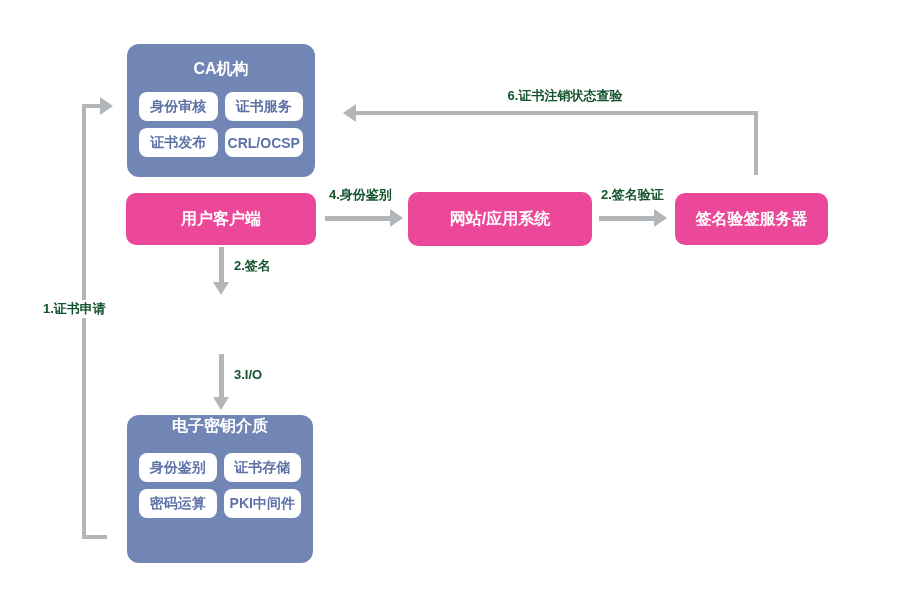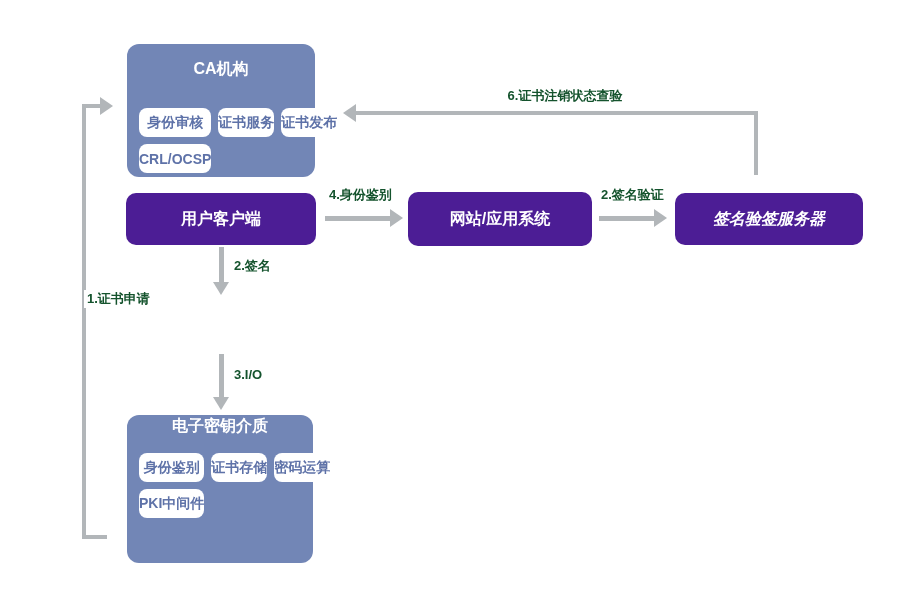--- a/index.html
+++ b/index.html
@@ -25,40 +25,40 @@
   }
   .bigbox-title {
     color: #ffffff;
     font-size: 16px;
     font-weight: bold;
     line-height: 22px;
     text-align: center;
   }
   .chip-grid {
     display: grid;
-    grid-template-columns: 1fr 1fr 1fr;
+    grid-template-columns: 1fr 1fr;
     gap: 7px;
     width: 100%;
     padding: 0 12px;
   }
   .chip {
     background: #ffffff;
     border-radius: 8px;
     height: 29px;
     display: flex;
     align-items: center;
     justify-content: center;
     color: #5E72A8;
     font-size: 14px;
     font-weight: bold;
     white-space: nowrap;
   }
   .tealbox {
     position: absolute;
-    background: #4c1d95;
+    background: #ec4899;
     border-radius: 10px;
     display: flex;
     align-items: center;
     justify-content: center;
     color: #ffffff;
     font-size: 16px;
     font-weight: bold;
     white-space: nowrap;
     text-align: right;
   }
@@ -80,52 +80,52 @@
   }
   .on-line { background: #ffffff; padding: 1px 3px; }
   .centered { text-align: center; }
 </style>
 </head>
 <body>
 
 <div class="canvas">
 
   <div class="bigbox" style="left:127px; top:44px; width:188px; height:133px; padding-top:14px;">
-    <div class="bigbox-title" style="margin-bottom:28px;">CA机构</div>
+    <div class="bigbox-title" style="margin-bottom:12px;">CA机构</div>
     <div class="chip-grid">
       <div class="chip">身份审核</div>
       <div class="chip">证书服务</div>
       <div class="chip">证书发布</div>
       <div class="chip">CRL/OCSP</div>
     </div>
   </div>
 
   <div class="tealbox" style="left:126px; top:193px; width:190px; height:52px;">用户客户端</div>
 
   <div class="tealbox" style="left:408px; top:192px; width:184px; height:54px;">网站/应用系统</div>
 
-  <div class="tealbox" style="left:675px; top:193px; width:188px; height:52px;font-style:italic;">签名验签服务器</div>
+  <div class="tealbox" style="left:675px; top:193px; width:153px; height:52px;">签名验签服务器</div>
 
 
   <div class="bigbox" style="left:127px; top:415px; width:186px; height:148px; ">
     <div class="bigbox-title" style="margin-bottom:16px;">电子密钥介质</div>
     <div class="chip-grid">
       <div class="chip">身份鉴别</div>
       <div class="chip">证书存储</div>
       <div class="chip">密码运算</div>
       <div class="chip">PKI中间件</div>
     </div>
   </div>
 
   <div>
     <div class="seg" style="left:82px; top:104px; width:4px; height:435px;"></div>
     <div class="seg" style="left:84px; top:104px; width:18px; height:4px;"></div>
     <div class="tri tri-right" style="left:100px; top:97px;"></div>
     <div class="seg" style="left:84px; top:535px; width:23px; height:4px;"></div>
-    <div class="arrow-label on-line" style="left:40px; top:290px;margin-left:44px;">1.证书申请</div>
+    <div class="arrow-label on-line" style="left:40px; top:300px;">1.证书申请</div>
   </div>
 
   <div>
     <div class="seg" style="left:219px; top:247px; width:5px; height:35px;"></div>
     <div class="tri tri-down" style="left:213px; top:282px;"></div>
     <div class="arrow-label" style="left:234px; top:258px;">2.签名</div>
   </div>
 
   <div>
     <div class="seg" style="left:219px; top:354px; width:5px; height:43px;"></div>

